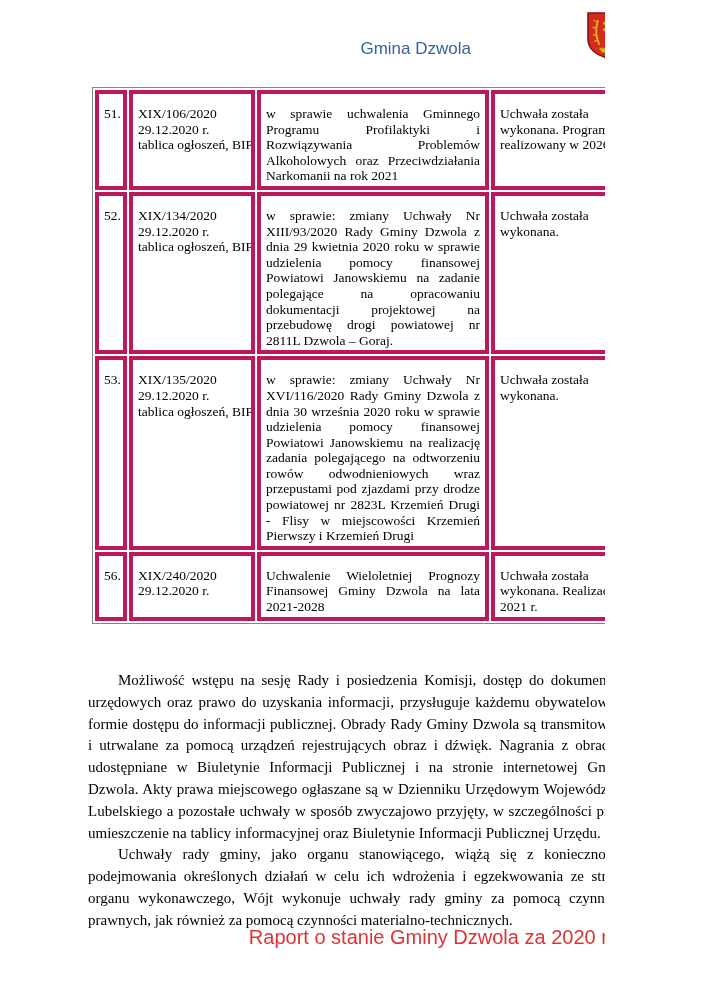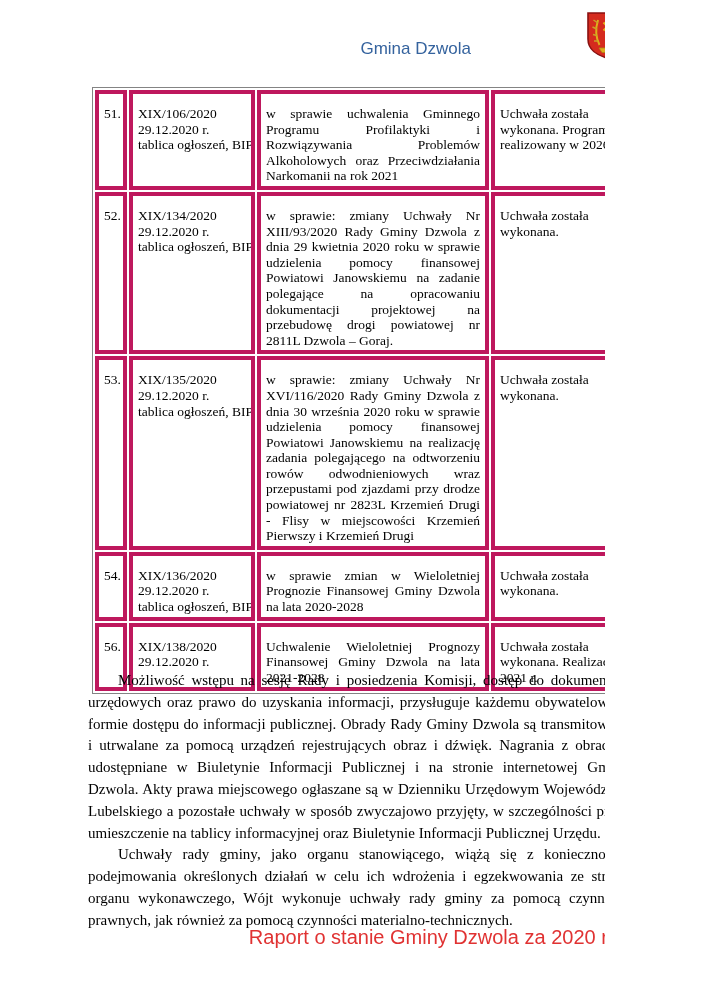--- a/index.html
+++ b/index.html
@@ -91,33 +91,23 @@
         <td class="num-cell">53.</td>
         <td>
           <span class="id-line">XIX/135/2020</span>
           <span class="id-line">29.12.2020 r.</span>
           <span class="id-line">tablica ogłoszeń, BIP</span>
         </td>
         <td class="subject-cell">w sprawie: zmiany Uchwały Nr XVI/116/2020 Rady Gminy Dzwola z dnia 30 września 2020 roku w sprawie udzielenia pomocy finansowej Powiatowi Janowskiemu na realizację zadania polegającego na odtworzeniu rowów odwodnieniowych wraz przepustami pod zjazdami przy drodze powiatowej nr 2823L Krzemień Drugi - Flisy w miejscowości Krzemień Pierwszy i Krzemień Drugi</td>
         <td>Uchwała została wykonana.</td>
       </tr>
       <tr>
-        <td class="num-cell">54.</td>
-        <td>
-          <span class="id-line">XIX/136/2020</span>
-          <span class="id-line">29.12.2020 r.</span>
-          <span class="id-line">tablica ogłoszeń, BIP</span>
-        </td>
-        <td class="subject-cell">w sprawie zmian w Wieloletniej Prognozie Finansowej Gminy Dzwola na lata 2020-2028</td>
-        <td>Uchwała została wykonana.</td>
-      </tr>
-      <tr>
         <td class="num-cell">56.</td>
         <td>
-          <span class="id-line">XIX/138/2020</span>
+          <span class="id-line">XIX/240/2020</span>
           <span class="id-line">29.12.2020 r.</span>
           <span class="id-line"></span>
         </td>
         <td class="subject-cell">Uchwalenie Wieloletniej Prognozy Finansowej Gminy Dzwola na lata 2021-2028</td>
         <td>Uchwała została wykonana. Realizacja w 2021 r.</td>
       </tr>
     </tbody>
   </table>
 
   <div class="body-text">

